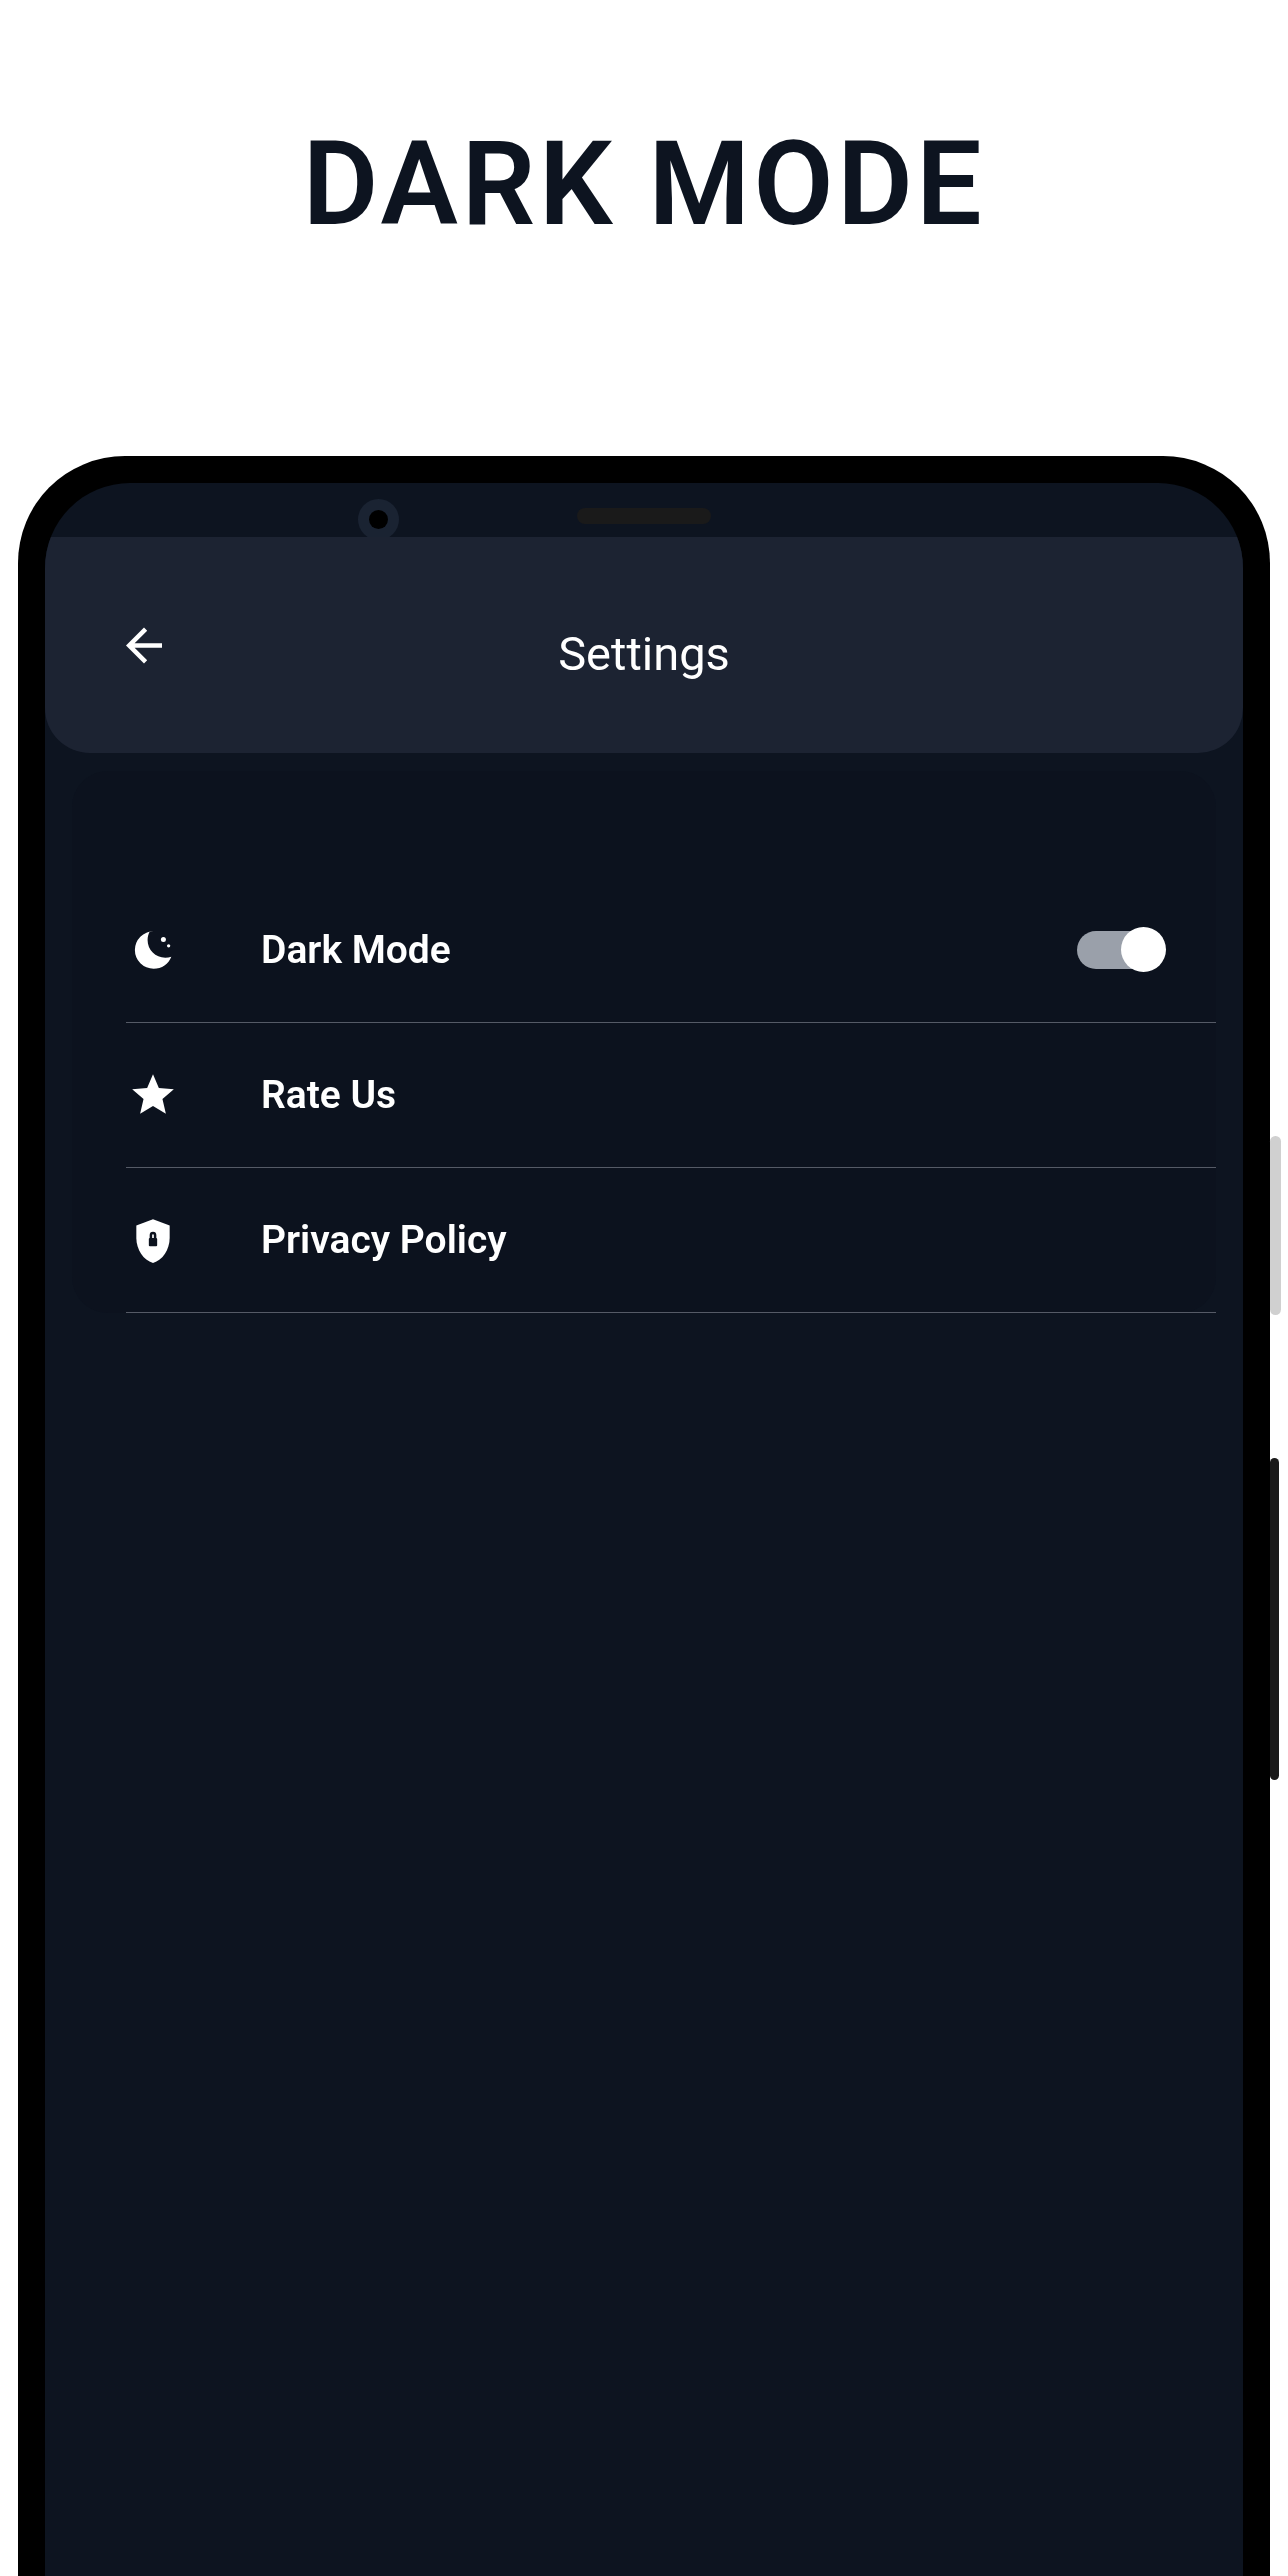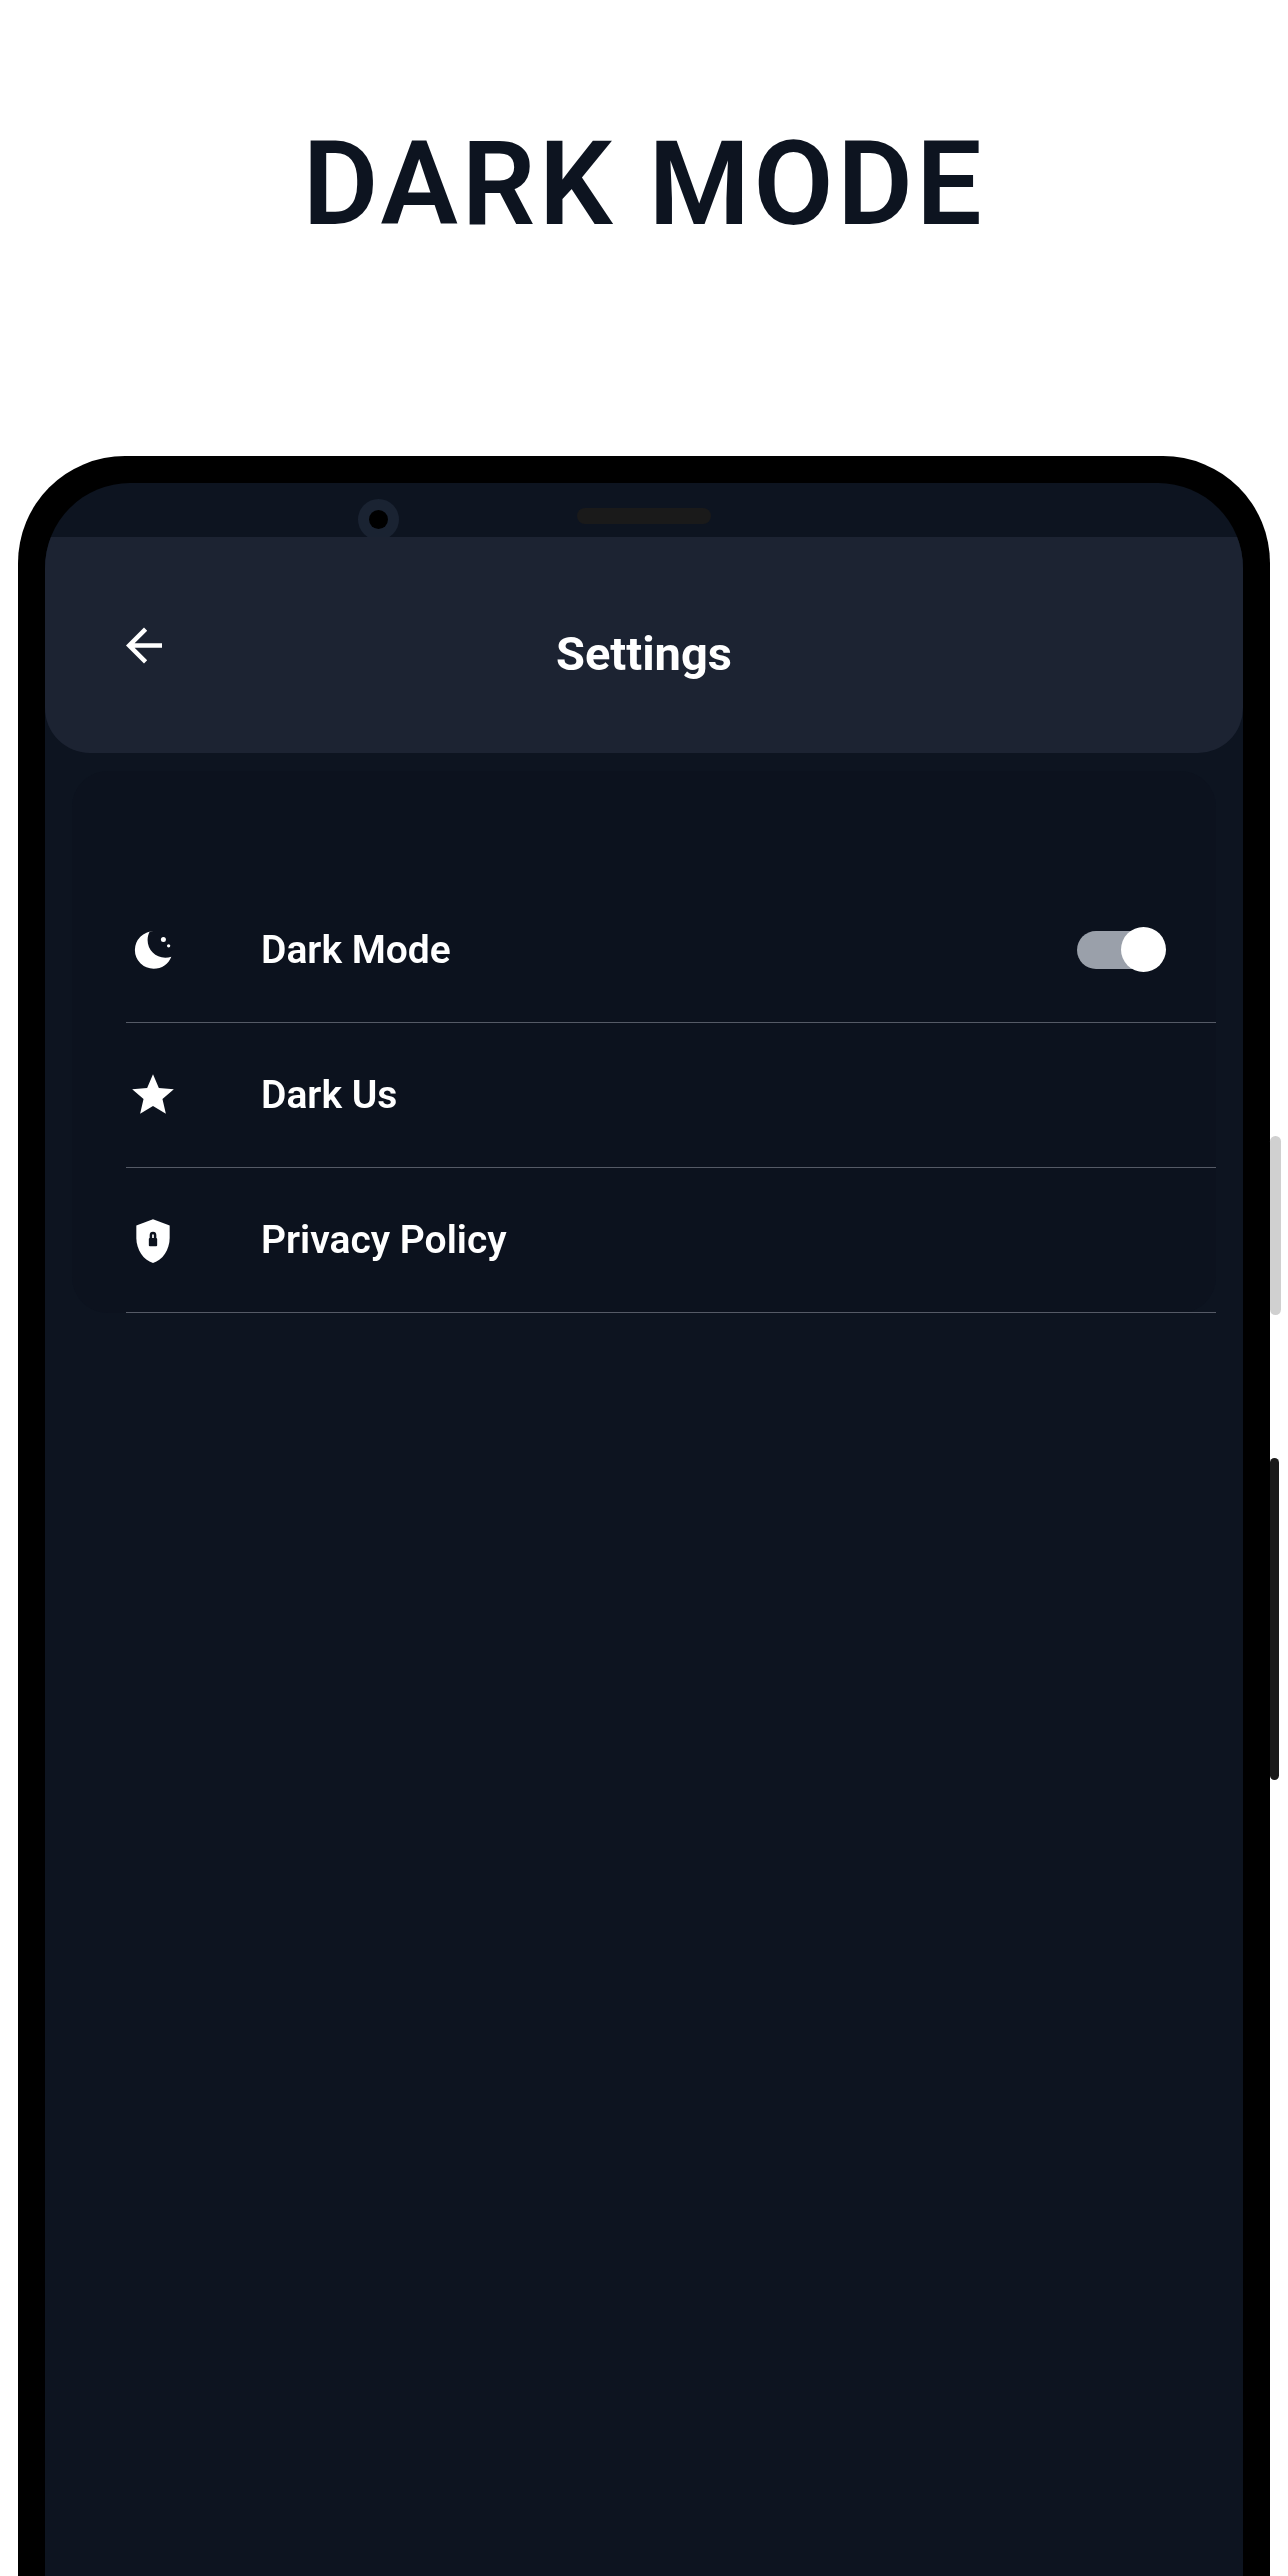--- a/index.html
+++ b/index.html
@@ -108,21 +108,21 @@
       align-items: center;
       justify-content: center;
       cursor: pointer;
     }
     .arrow-left-icon svg { width: 63px; height: 63px; }
     .header-title {
       flex: 1;
       text-align: center;
       color: #ffffff;
       font-size: 47px;
-      font-weight: 700;
+      font-weight: 400;
     }
     .content-card {
       background: #0c121e;
       margin: 18px 27px 0 27px;
       border-radius: 36px;
       padding-top: 107px;
     }
     .settings-row {
       display: flex;
       align-items: center;
@@ -204,21 +204,21 @@
           <div class="toggle-knob"></div>
         </div>
       </div>
 
       <div class="settings-row">
         <span class="row-icon">
           <svg viewBox="0 0 24 24">
             <path d="M12 17.27L18.18 21l-1.64-7.03L22 9.24l-7.19-.61L12 2 9.19 8.63 2 9.24l5.46 4.73L5.82 21z"></path>
           </svg>
         </span>
-        <span class="row-label">Dark Us</span>
+        <span class="row-label">Rate Us</span>
       </div>
 
 
       <div class="settings-row">
         <span class="row-icon">
           <svg viewBox="0 0 24 24">
             <path d="M12 2L4 5v6c0 5.5 3.4 10.7 8 12 4.6-1.3 8-6.5 8-12V5l-8-3z"></path>
             <rect x="10" y="11" width="4" height="4" rx="0.5" fill="#0c121e"></rect>
             <path d="M11 11V9.6a1 1 0 0 1 2 0V11" stroke="#0c121e" stroke-width="1.2" fill="none"></path>
           </svg>

